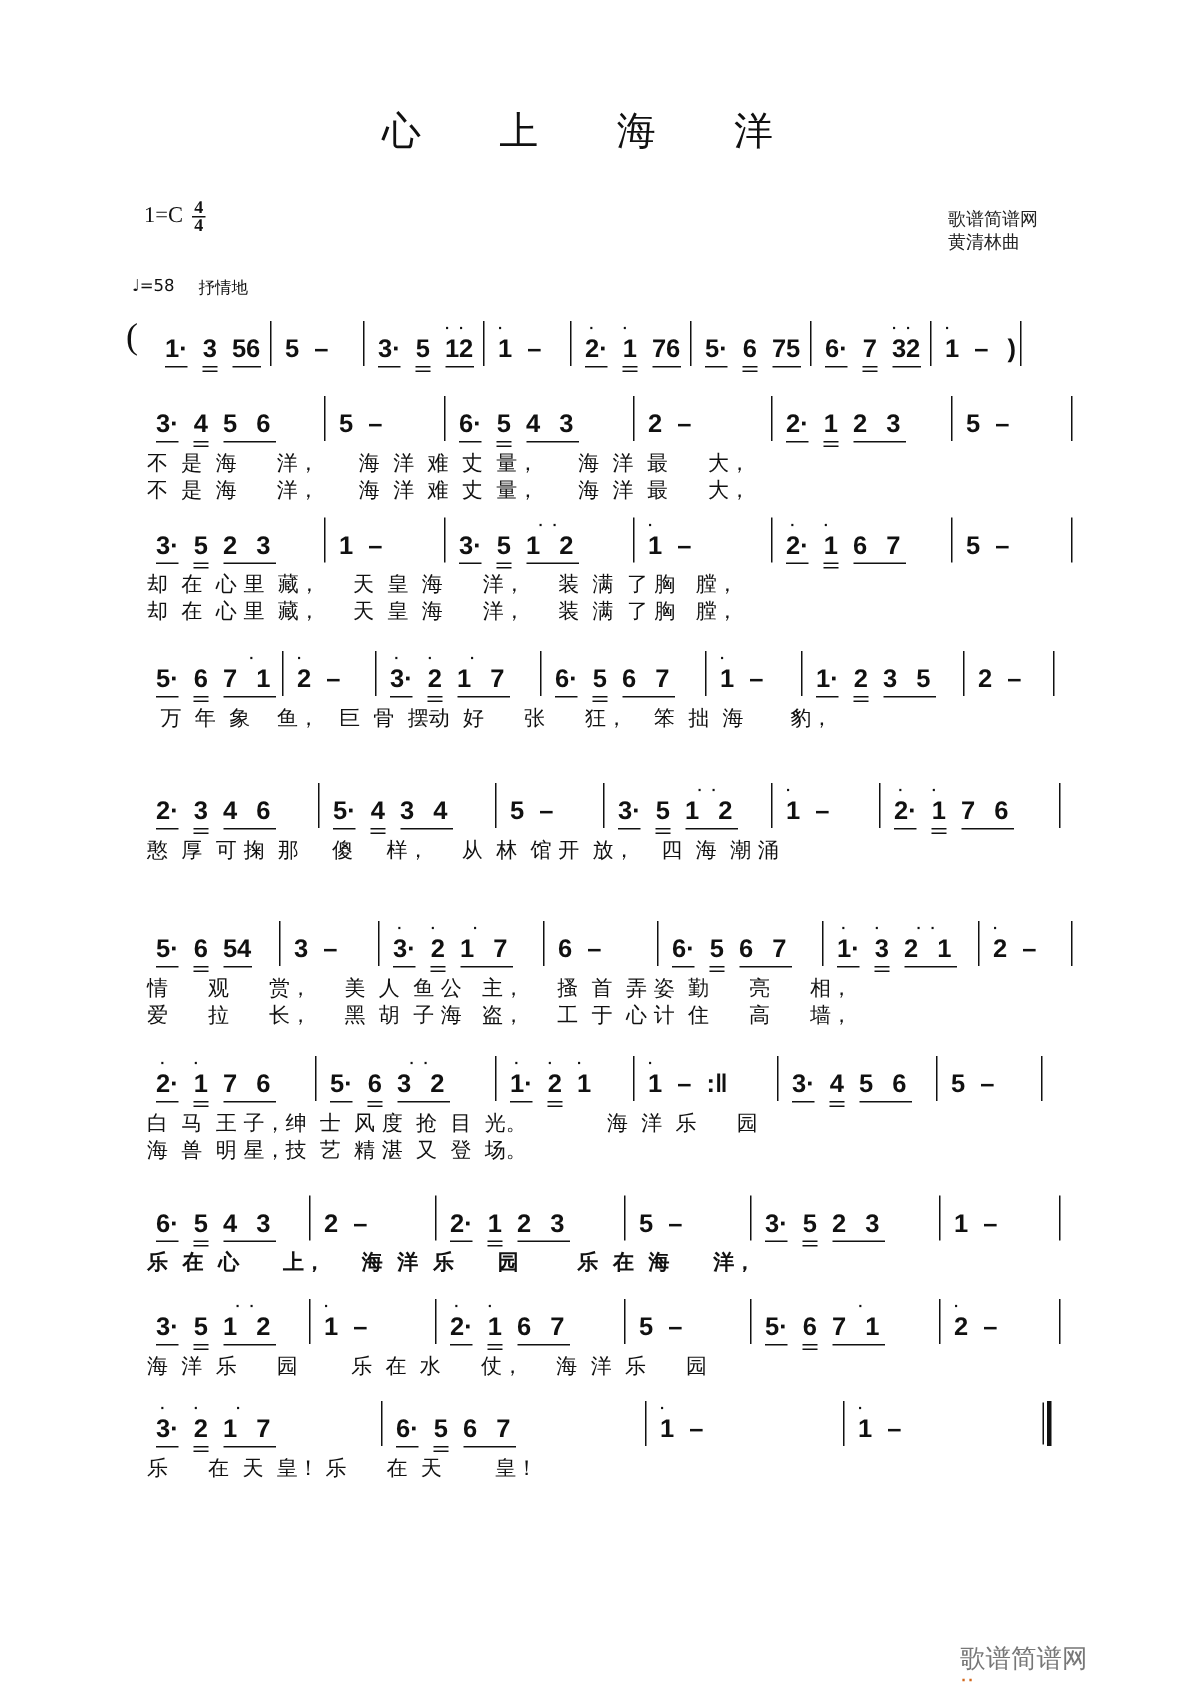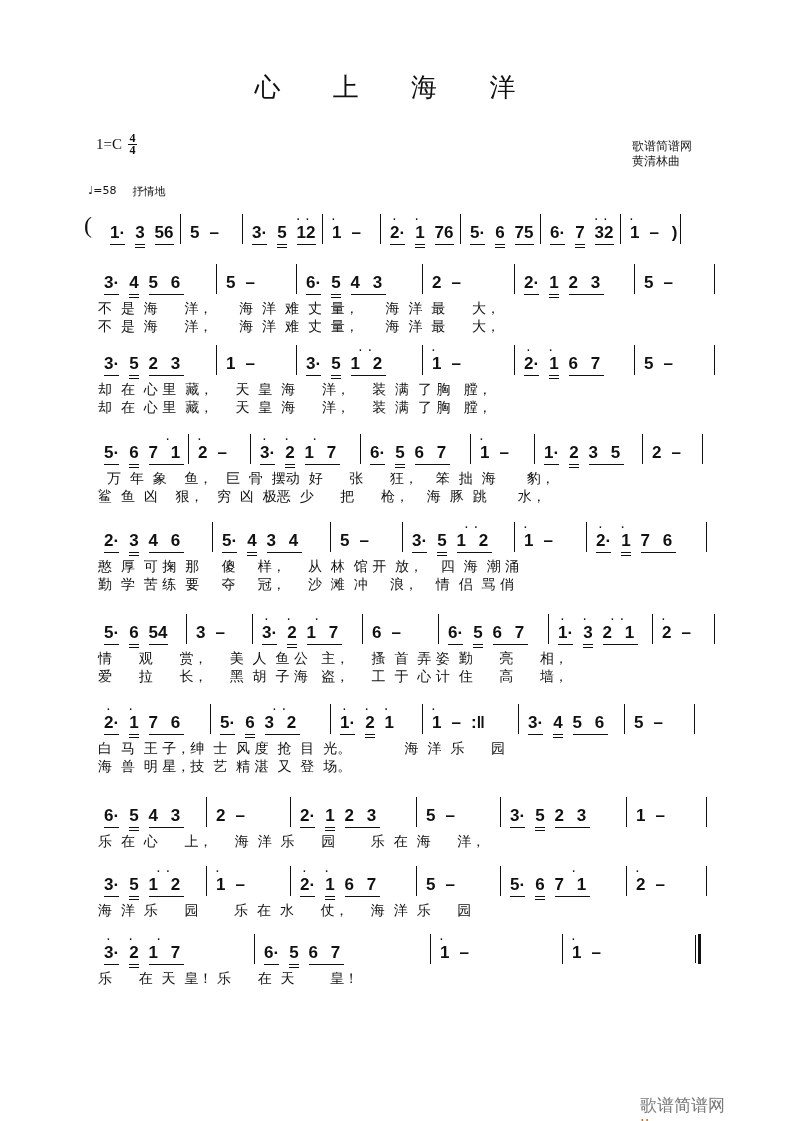--- a/index.html
+++ b/index.html
@@ -212,21 +212,20 @@
           <span class="n" style="letter-spacing: 4px;">3 5<span class="ul1"></span></span>
         </div>
         <span class="barline" style="left: 554px;"></span>
         <div class="measure" style="position: absolute; left: 558px; width: 60px; gap: 10px; padding-left: 6px;">
           <span class="n">2</span>
           <span class="n">–</span>
         </div>
         <span class="barline" style="left: 614px;"></span>
       </div>
       <div class="lyr" style="left: 19px; top: 38px;">万  年  象    鱼，   巨  骨  摆动  好      张      狂，    笨  拙  海       豹，</div>
-      <div class="lyr" style="left: 10px; top: 56px;">鲨  鱼  凶    狠，   穷  凶  极恶  少      把      枪，    海  豚  跳       水，</div>
     </div>
     <div class="system" style="top: 520px;">
       <div class="notes-row">
         <div class="measure" style="position: absolute; left: 10px; width: 118px; gap: 10px; padding-left: 6px;">
           <span class="n">2·<span class="ul1"></span></span>
           <span class="n">3<span class="ul1"></span><span class="ul2"></span></span>
           <span class="n" style="letter-spacing: 4px;">4 6<span class="ul1"></span></span>
         </div>
         <span class="barline" style="left: 124px;"></span>
         <div class="measure" style="position: absolute; left: 128px; width: 118px; gap: 10px; padding-left: 6px;">
@@ -252,21 +251,20 @@
         </div>
         <span class="barline" style="left: 498px;"></span>
         <div class="measure" style="position: absolute; left: 502px; width: 120px; gap: 10px; padding-left: 6px;">
           <span class="n">2·<span class="dot-hi" style="letter-spacing: 6px;">·</span><span class="ul1"></span></span>
           <span class="n">1<span class="dot-hi" style="letter-spacing: 6px;">·</span><span class="ul1"></span><span class="ul2"></span></span>
           <span class="n" style="letter-spacing: 4px;">7 6<span class="ul1"></span></span>
         </div>
         <span class="barline" style="left: 618px;"></span>
       </div>
       <div class="lyr" style="left: 10px; top: 38px;">憨  厚  可 掬  那     傻     样，     从  林  馆 开  放，    四  海  潮 涌</div>
-      <div class="lyr" style="left: 10px; top: 56px;">勤  学  苦 练  要     夺     冠，     沙  滩  冲     浪，    情  侣  骂 俏</div>
     </div>
     <div class="system" style="top: 612px;">
       <div class="notes-row">
         <div class="measure" style="position: absolute; left: 10px; width: 92px; gap: 10px; padding-left: 6px;">
           <span class="n">5·<span class="ul1"></span></span>
           <span class="n">6<span class="ul1"></span><span class="ul2"></span></span>
           <span class="n">54<span class="ul1"></span></span>
         </div>
         <span class="barline" style="left: 98px;"></span>
         <div class="measure" style="position: absolute; left: 102px; width: 66px; gap: 10px; padding-left: 6px;">
@@ -376,21 +374,21 @@
           <span class="n">5<span class="ul1"></span><span class="ul2"></span></span>
           <span class="n" style="letter-spacing: 4px;">2 3<span class="ul1"></span></span>
         </div>
         <span class="barline" style="left: 538px;"></span>
         <div class="measure" style="position: absolute; left: 542px; width: 80px; gap: 10px; padding-left: 6px;">
           <span class="n">1</span>
           <span class="n">–</span>
         </div>
         <span class="barline" style="left: 618px;"></span>
       </div>
-      <div class="lyr" style="left: 10px; top: 38px;">乐  在  心      上，     海  洋  乐      园        乐  在  海      洋，</div>
+      <div class="lyr" style="left: 10px; top: 38px; font-weight: bold;">乐  在  心      上，     海  洋  乐      园        乐  在  海      洋，</div>
     </div>
     <div class="system" style="top: 864px;">
       <div class="notes-row">
         <div class="measure" style="position: absolute; left: 10px; width: 112px; gap: 10px; padding-left: 6px;">
           <span class="n">3·<span class="ul1"></span></span>
           <span class="n">5<span class="ul1"></span><span class="ul2"></span></span>
           <span class="n" style="letter-spacing: 4px;">1 2<span class="dot-hi" style="letter-spacing: 6px;">··</span><span class="ul1"></span></span>
         </div>
         <span class="barline" style="left: 118px;"></span>
         <div class="measure" style="position: absolute; left: 122px; width: 84px; gap: 10px; padding-left: 6px;">

